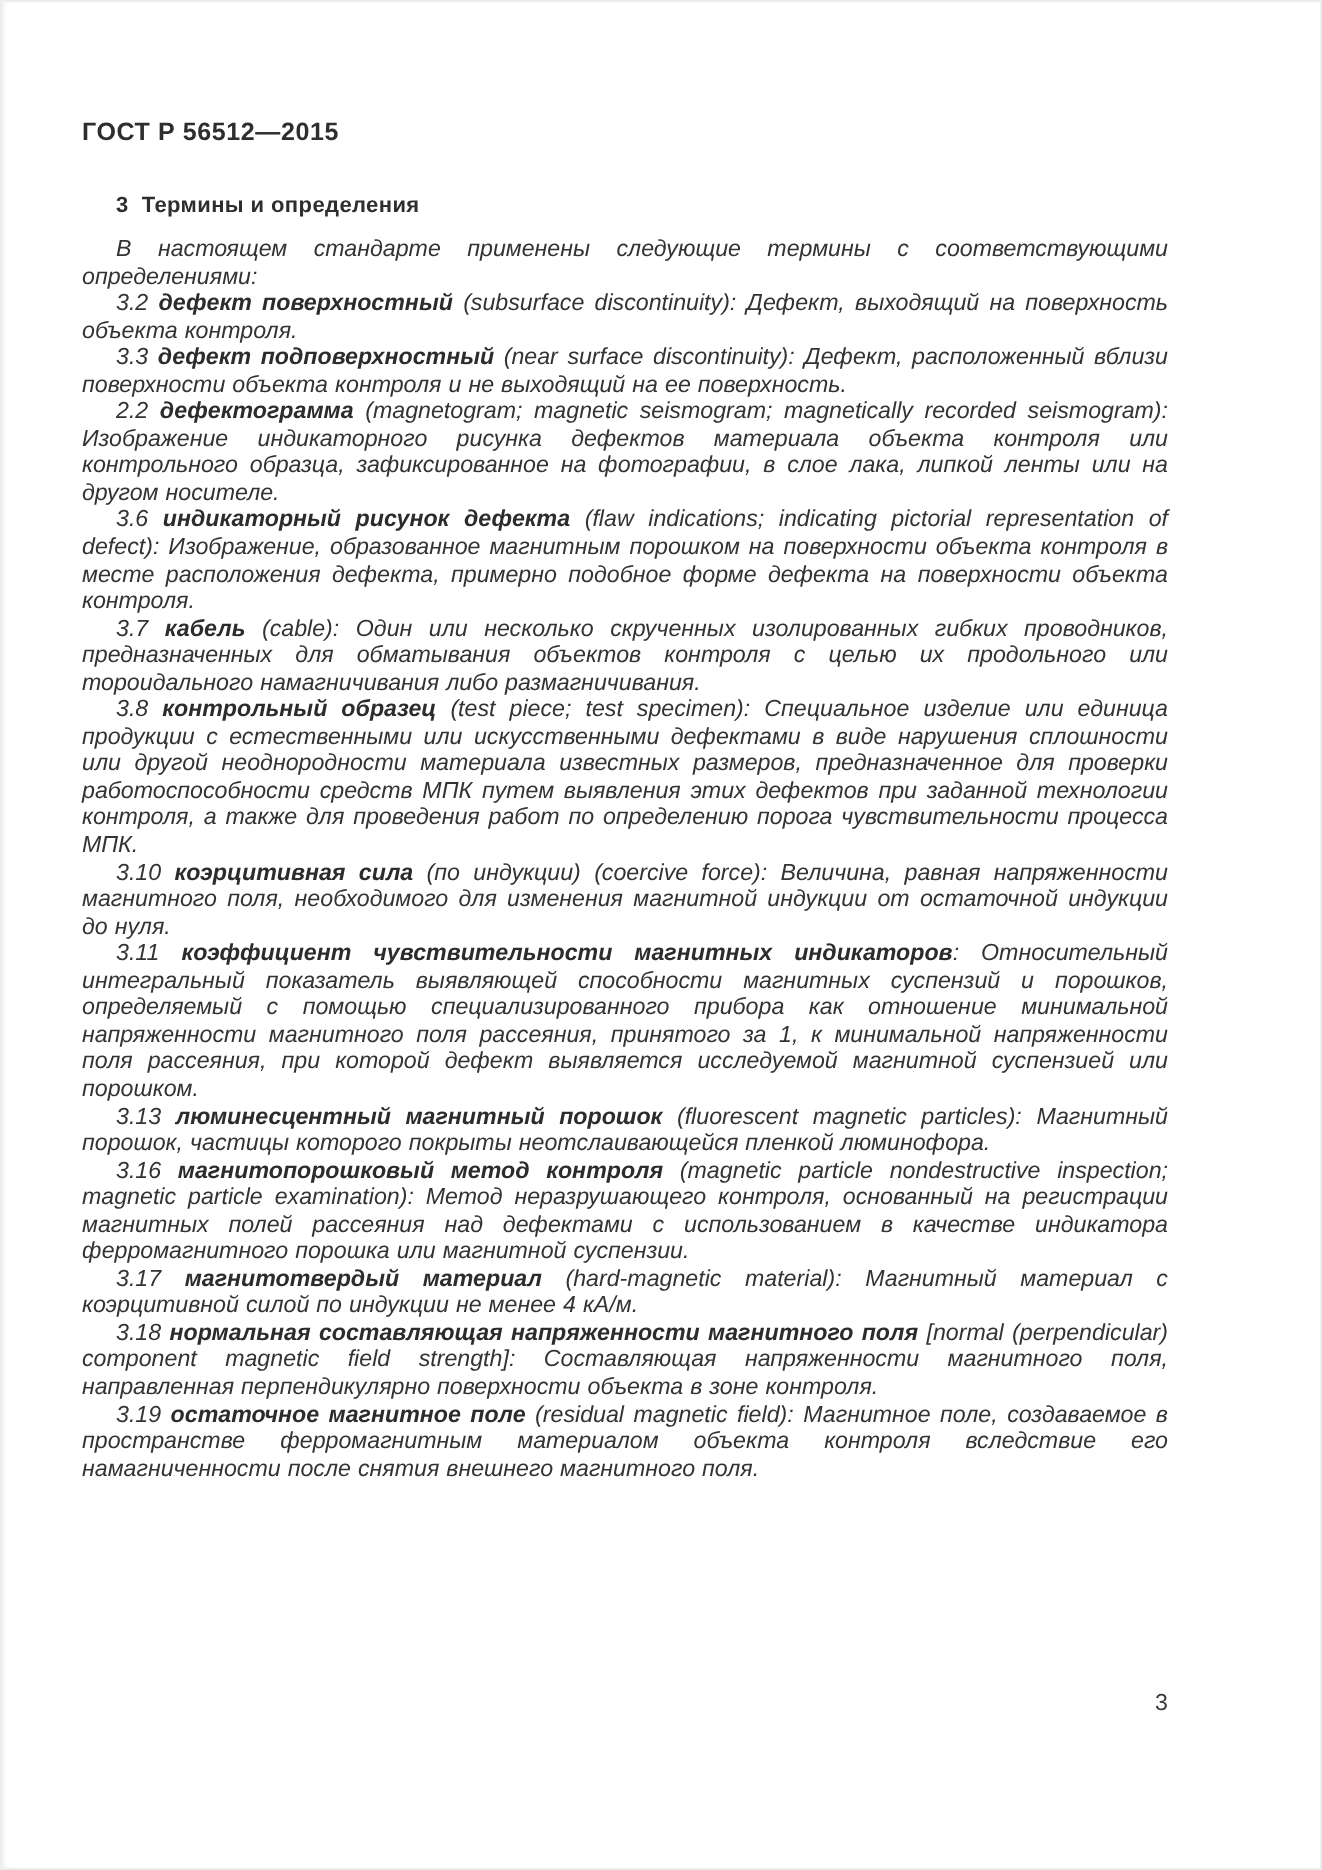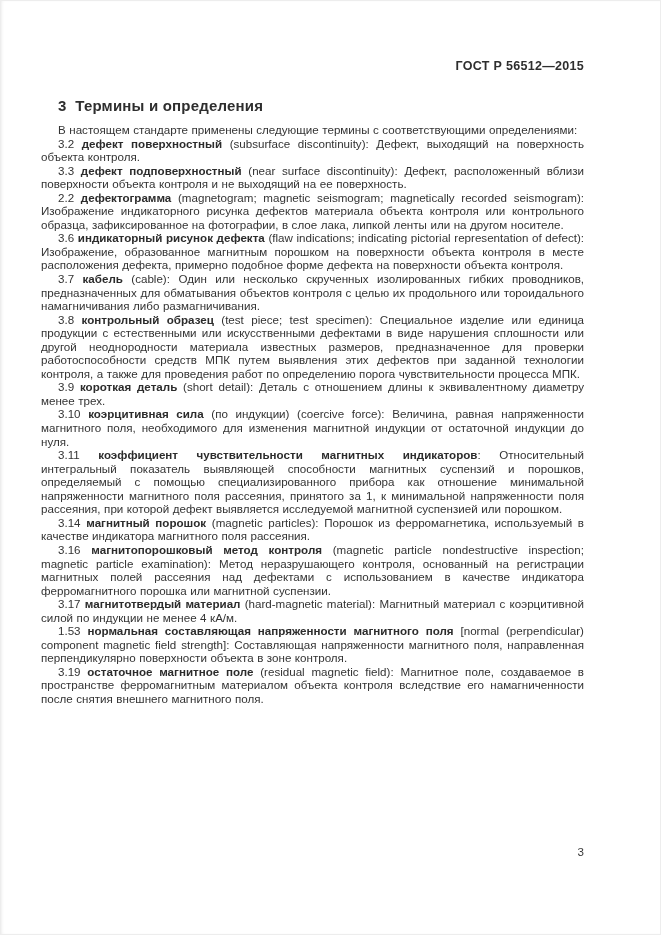--- a/index.html
+++ b/index.html
@@ -17,35 +17,36 @@
     box-shadow: inset 0 0 0 1px #ededed, inset 2px 0 4px -2px rgba(0,0,0,0.18);
   }
   .content {
     position: absolute;
     left: 41px;
     top: 0;
     width: 543px;
   }
   .std-code {
     margin-top: 59px;
-    text-align: right;
+    text-align: left;
     font-weight: bold;
     font-size: 12.5px;
     letter-spacing: 0.3px;
     color: #2e2e2e;
   }
   .heading {
-    font-size: 15px;
+    font-size: 11px;
     font-weight: bold;
     color: #2e2e2e;
     margin: 24px 0 0 17px;
     letter-spacing: 0.2px;
   }
   .body-text {
     margin-top: 9px;
+    font-style: italic;
   }
   .para {
     margin: 0;
     font-size: 11.6px;
     line-height: 13.55px;
     text-align: justify;
     text-indent: 17px;
     word-spacing: 0.3px;
   }
   .para b {
@@ -75,35 +76,34 @@
 
   <p class="para term"><span class="num">2.2 </span><b class="trm">дефектограмма</b><span class="sep"> (magnetogram; magnetic seismogram; magnetically recorded seismogram): </span><span class="def">Изображение индикаторного рисунка дефектов материала объекта контроля или контрольного образца, зафиксированное на фотографии, в слое лака, липкой ленты или на другом носителе.</span></p>
 
 
   <p class="para term"><span class="num">3.6 </span><b class="trm">индикаторный рисунок дефекта</b><span class="sep"> (flaw indications; indicating pictorial representation of defect): </span><span class="def">Изображение, образованное магнитным порошком на поверхности объекта контроля в месте расположения дефекта, примерно подобное форме дефекта на поверхности объекта контроля.</span></p>
 
   <p class="para term"><span class="num">3.7 </span><b class="trm">кабель</b><span class="sep"> (cable): </span><span class="def">Один или несколько скрученных изолированных гибких проводников, предназначенных для обматывания объектов контроля с целью их продольного или тороидального намагничивания либо размагничивания.</span></p>
 
   <p class="para term"><span class="num">3.8 </span><b class="trm">контрольный образец</b><span class="sep"> (test piece; test specimen): </span><span class="def">Специальное изделие или единица продукции с естественными или искусственными дефектами в виде нарушения сплошности или другой неоднородности материала известных размеров, предназначенное для проверки работоспособности средств МПК путем выявления этих дефектов при заданной технологии контроля, а также для проведения работ по определению порога чувствительности процесса МПК.</span></p>
 
-  <p class="para term"><span class="num">3.9 </span><b class="trm">короткая деталь</b><span class="sep"> (short detail): </span><span class="def">Деталь с отношением длины к эквивалентному диаметру менее трех.</span></p>
 
   <p class="para term"><span class="num">3.10 </span><b class="trm">коэрцитивная сила</b><span class="sep"> (по индукции) (coercive force): </span><span class="def">Величина, равная напряженности магнитного поля, необходимого для изменения магнитной индукции от остаточной индукции до нуля.</span></p>
 
   <p class="para term"><span class="num">3.11 </span><b class="trm">коэффициент чувствительности магнитных индикаторов</b><span class="sep">: </span><span class="def">Относительный интегральный показатель выявляющей способности магнитных суспензий и порошков, определяемый с помощью специализированного прибора как отношение минимальной напряженности магнитного поля рассеяния, принятого за 1, к минимальной напряженности поля рассеяния, при которой дефект выявляется исследуемой магнитной суспензией или порошком.</span></p>
 
 
+  <p class="para term"><span class="num">3.13 </span><b class="trm">люминесцентный магнитный порошок</b><span class="sep"> (fluorescent magnetic particles): </span><span class="def">Магнитный порошок, частицы которого покрыты неотслаивающейся пленкой люминофора.</span></p>
 
-  <p class="para term"><span class="num">3.14 </span><b class="trm">магнитный порошок</b><span class="sep"> (magnetic particles): </span><span class="def">Порошок из ферромагнетика, используемый в качестве индикатора магнитного поля рассеяния.</span></p>
 
 
   <p class="para term"><span class="num">3.16 </span><b class="trm">магнитопорошковый метод контроля</b><span class="sep"> (magnetic particle nondestructive inspection; magnetic particle examination): </span><span class="def">Метод неразрушающего контроля, основанный на регистрации магнитных полей рассеяния над дефектами с использованием в качестве индикатора ферромагнитного порошка или магнитной суспензии.</span></p>
 
   <p class="para term"><span class="num">3.17 </span><b class="trm">магнитотвердый материал</b><span class="sep"> (hard-magnetic material): </span><span class="def">Магнитный материал с коэрцитивной силой по индукции не менее 4 кА/м.</span></p>
 
-  <p class="para term"><span class="num">1.53 </span><b class="trm">нормальная составляющая напряженности магнитного поля</b><span class="sep"> [normal (perpendicular) component magnetic field strength]: </span><span class="def">Составляющая напряженности магнитного поля, направленная перпендикулярно поверхности объекта в зоне контроля.</span></p>
+  <p class="para term"><span class="num">3.18 </span><b class="trm">нормальная составляющая напряженности магнитного поля</b><span class="sep"> [normal (perpendicular) component magnetic field strength]: </span><span class="def">Составляющая напряженности магнитного поля, направленная перпендикулярно поверхности объекта в зоне контроля.</span></p>
 
   <p class="para term"><span class="num">3.19 </span><b class="trm">остаточное магнитное поле</b><span class="sep"> (residual magnetic field): </span><span class="def">Магнитное поле, создаваемое в пространстве ферромагнитным материалом объекта контроля вследствие его намагниченности после снятия внешнего магнитного поля.</span></p>
 </div>
   </div>
 </div>
 
 <div class="page-num">3</div>
 
 </body></html>

